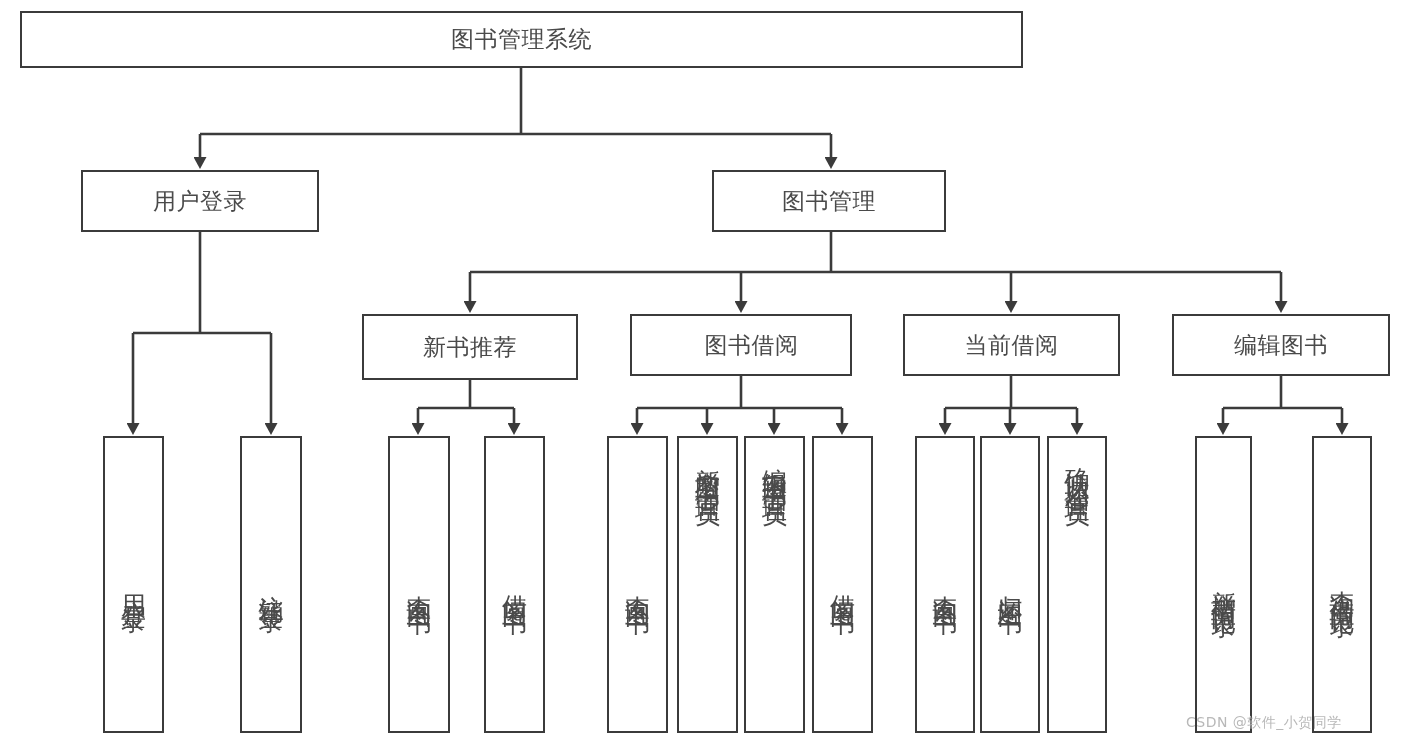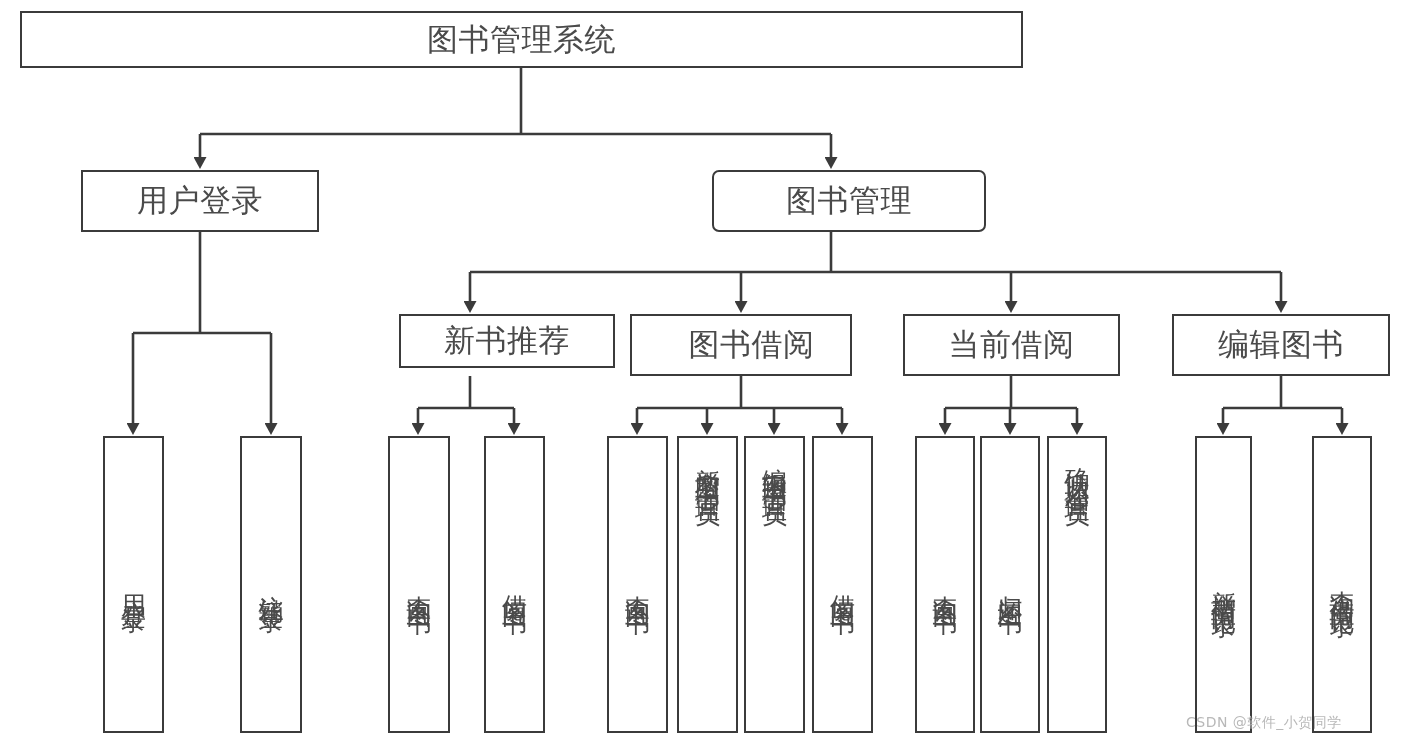--- a/index.html
+++ b/index.html
@@ -30,21 +30,21 @@
     justify-content:center;
     color:#4a4a4a;
   }
   .node .lbl{
     display:block;
     white-space:pre;
     line-height:1.08;
     text-align:center;
   }
   .node.horiz .lbl{
-    font-size:31px;
+    font-size:23px;
     letter-spacing:0.5px;
   }
   .node.vert{
     align-items:flex-start;
     justify-content:center;
     padding-top:10px;
   }
   .node.vert .lbl{
     writing-mode:vertical-rl;
     text-orientation:upright;
@@ -122,25 +122,25 @@
     </g>
   </svg>
 
   <div class="node horiz" style="left:20px;top:11px;width:1003px;height:57px;">
     <span class="lbl">图书管理系统</span>
   </div>
 
   <div class="node horiz" style="left:81px;top:170px;width:238px;height:62px;">
     <span class="lbl">用户登录</span>
   </div>
-  <div class="node horiz" style="left:712px;top:170px;width:274px;height:62px;border-radius:7px;">
+  <div class="node horiz" style="left:712px;top:170px;width:234px;height:62px;">
     <span class="lbl">图书管理</span>
   </div>
 
-  <div class="node horiz" style="left:362px;top:314px;width:216px;height:54px;margin-left:37px;">
+  <div class="node horiz" style="left:362px;top:314px;width:216px;height:66px;">
     <span class="lbl">新书推荐</span>
   </div>
   <div class="node horiz" style="left:630px;top:314px;width:222px;height:62px;padding-left:21px;">
     <span class="lbl">图书借阅</span>
   </div>
   <div class="node horiz" style="left:903px;top:314px;width:217px;height:62px;">
     <span class="lbl">当前借阅</span>
   </div>
   <div class="node horiz" style="left:1172px;top:314px;width:218px;height:62px;">
     <span class="lbl">编辑图书</span>

